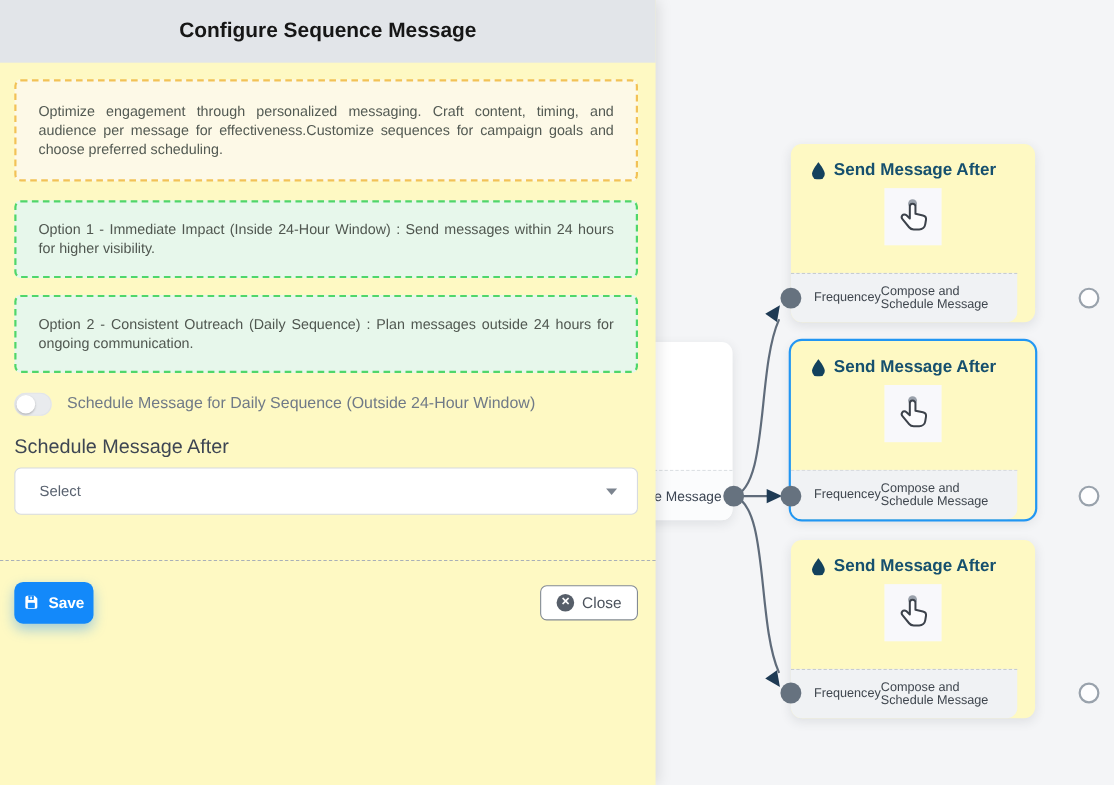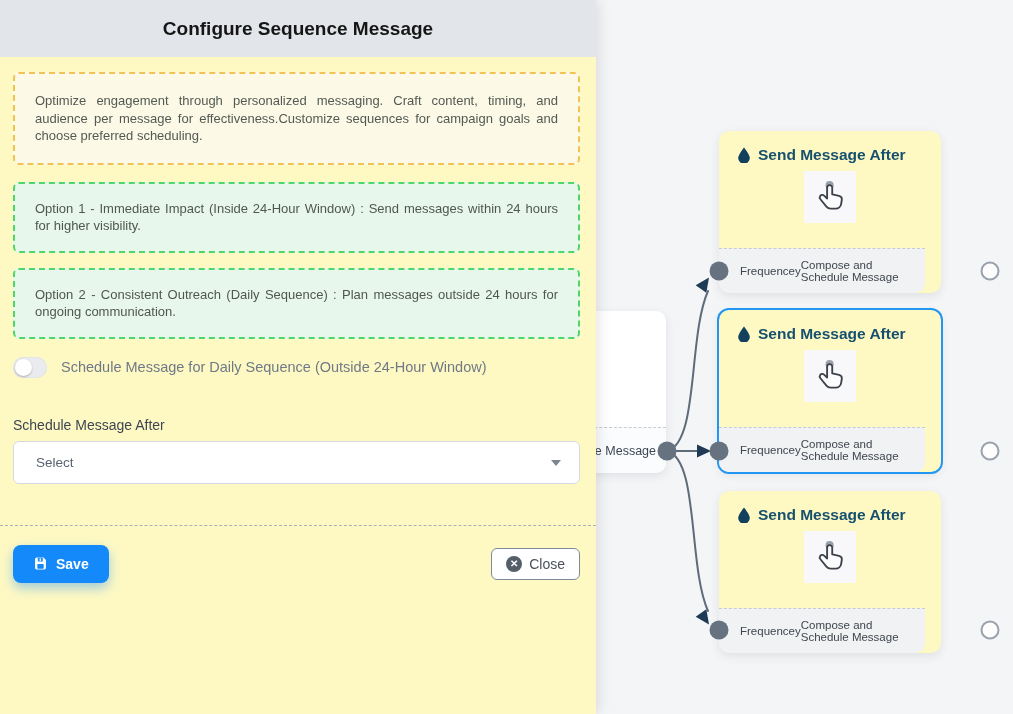--- a/index.html
+++ b/index.html
@@ -51,32 +51,32 @@
   .switch{position:relative;width:34px;height:21px;border-radius:11px;flex:0 0 auto;cursor:pointer;}
   .switch.on{background:#2d9bfd;}
   .switch.off{background:#e9ebee;box-shadow:inset 0 0 0 1px #e2e5e8;}
   .switch .knob{position:absolute;top:2px;width:17px;height:17px;border-radius:50%;background:#ffffff;
     box-shadow:0 1px 2px rgba(0,0,0,.25);}
   .switch.on .knob{right:2px;}
   .switch.off .knob{left:2px;}
   .toggle-label{font-size:14.5px;color:#3e4653;}
   .toggle-label.muted{color:#707a87;}
 
-  .field-label{margin-top:39px;font-size:14px;color:#3e4653;}
+  .field-label{margin-top:18px;font-size:18px;color:#3e4653;}
   .select-box{position:relative;margin-top:8px;height:41px;border:1px solid #d6dae0;border-radius:6px;
     background:#ffffff;display:flex;align-items:center;cursor:pointer;}
   .select-value{padding-left:22px;font-size:13.5px;color:#5a6370;}
   .caret{position:absolute;right:18px;top:18px;width:0;height:0;
     border-left:5px solid transparent;border-right:5px solid transparent;border-top:6px solid #7c848f;}
 
   .divider{margin:41px -16px 0 -13px;border-top:1px dashed #a9b0b8;}
 
   .btn-row{display:flex;align-items:center;justify-content:space-between;margin-top:19px;}
   .btn-save{display:inline-flex;align-items:center;gap:8px;background:#1389fa;color:#ffffff;
-    border:none;border-radius:8px;padding:11px 20px;font-size:14px;font-weight:700;cursor:pointer;
+    border:none;border-radius:8px;padding:11px 8px;font-size:14px;font-weight:700;cursor:pointer;
     box-shadow:0 5px 12px rgba(19,137,250,.40);font-family:inherit;}
   .btn-close{display:inline-flex;align-items:center;gap:7px;background:#ffffff;color:#4b525c;
     border:1px solid #838a94;border-radius:6px;padding:7px 14px;font-size:14px;cursor:pointer;font-family:inherit;}
   .x-circle{width:16px;height:16px;border-radius:50%;background:#565e69;color:#ffffff;font-size:10px;
     display:inline-flex;align-items:center;justify-content:center;font-weight:700;line-height:1;}
 </style>
 </head>
 <body>
 
 <div id="app">

